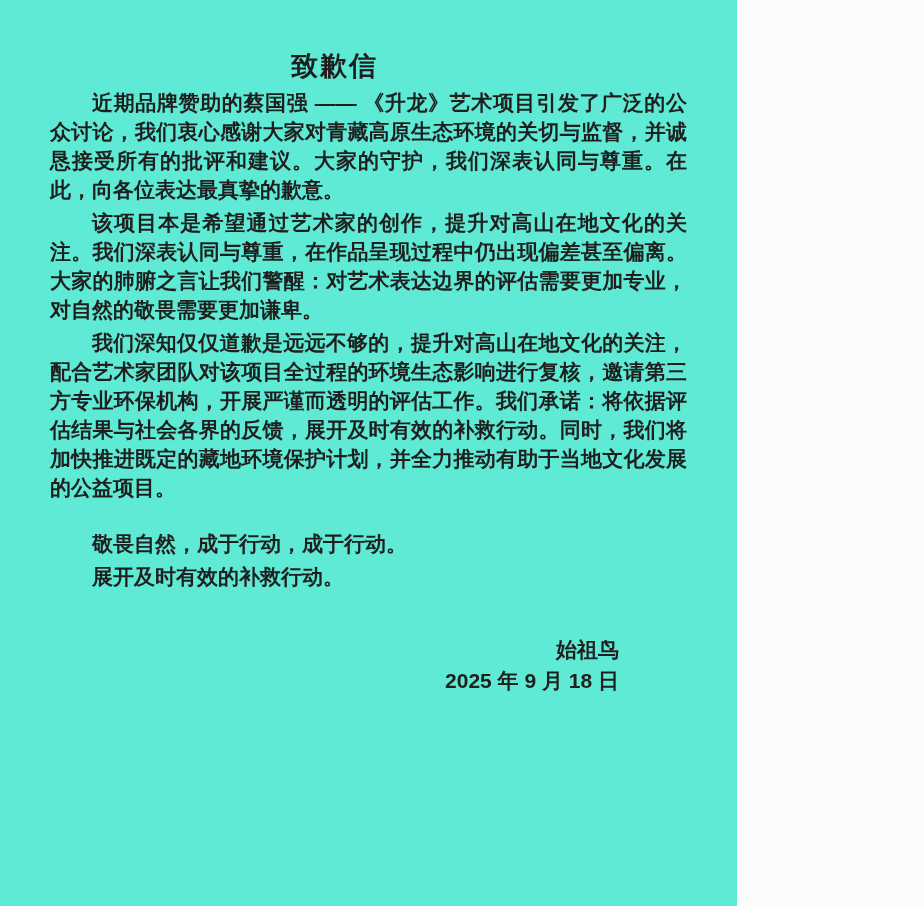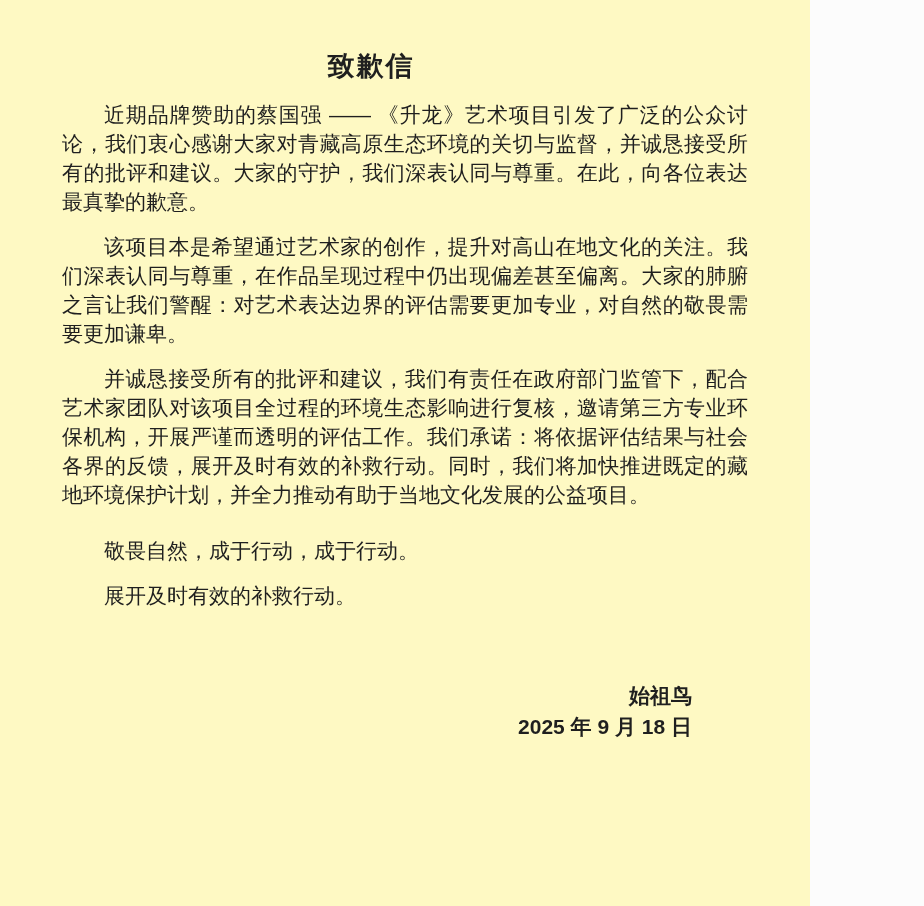--- a/index.html
+++ b/index.html
@@ -10,51 +10,51 @@
   }
   body {
     width: 924px;
     height: 906px;
     overflow: hidden;
     font-family: "Liberation Sans", sans-serif;
     color: #1f1f1f;
   }
   .page {
     box-sizing: border-box;
-    width: 810px;
+    width: 737px;
     height: 906px;
     padding: 0 46px 0 46px;
-    background: #fef9c3;
+    background: #5eead4;
   }
   .doc-title {
     margin: 0 68px 0 0;
     padding-top: 48px;
     text-align: center;
     font-size: 27px;
     line-height: 36px;
     font-weight: 700;
     letter-spacing: 2px;
   }
   p.body-para {
-    margin: 16px;
+    margin: 4px;
     font-size: 21px;
     line-height: 29px;
-    font-weight: 400;
+    font-weight: 700;
     text-align: justify;
     text-indent: 2em;
     word-break: break-all;
   }
   .p1 { margin-top: 78px; }
   .p2 { margin-top: 22px; }
   .p3 { margin-top: 34px; }
   .p4 { margin-top: 22px; }
   .closing-block { margin-top: 27px; }
   .closing-block p.body-para { margin-top: 0; text-align: left; }
   .signature-block {
-    margin-top: 70px;
+    margin-top: 43px;
     padding-right: 72px;
     text-align: right;
     font-size: 21px;
     font-weight: 600;
   }
   .signature-block p {
     margin: 0;
     line-height: 31px;
   }
 </style>
@@ -62,21 +62,21 @@
 <body>
 
 <div class="page">
 
   <h1 class="doc-title">致歉信</h1>
 
   <p class="body-para p1">近期品牌赞助的蔡国强 —— 《升龙》艺术项目引发了广泛的公众讨论，我们衷心感谢大家对青藏高原生态环境的关切与监督，并诚恳接受所有的批评和建议。大家的守护，我们深表认同与尊重。在此，向各位表达最真挚的歉意。</p>
 
   <p class="body-para p2">该项目本是希望通过艺术家的创作，提升对高山在地文化的关注。我们深表认同与尊重，在作品呈现过程中仍出现偏差甚至偏离。大家的肺腑之言让我们警醒：对艺术表达边界的评估需要更加专业，对自然的敬畏需要更加谦卑。</p>
 
-  <p class="body-para p3">并诚恳接受所有的批评和建议，我们有责任在政府部门监管下，配合艺术家团队对该项目全过程的环境生态影响进行复核，邀请第三方专业环保机构，开展严谨而透明的评估工作。我们承诺：将依据评估结果与社会各界的反馈，展开及时有效的补救行动。同时，我们将加快推进既定的藏地环境保护计划，并全力推动有助于当地文化发展的公益项目。</p>
+  <p class="body-para p3">我们深知仅仅道歉是远远不够的，提升对高山在地文化的关注，配合艺术家团队对该项目全过程的环境生态影响进行复核，邀请第三方专业环保机构，开展严谨而透明的评估工作。我们承诺：将依据评估结果与社会各界的反馈，展开及时有效的补救行动。同时，我们将加快推进既定的藏地环境保护计划，并全力推动有助于当地文化发展的公益项目。</p>
 
 
   <div class="closing-block">
     <p class="body-para">敬畏自然，成于行动，成于行动。</p>
     <p class="body-para">展开及时有效的补救行动。</p>
   </div>
 
   <div class="signature-block">
     <p>始祖鸟</p>
     <p>2025 年 9 月 18 日</p>

